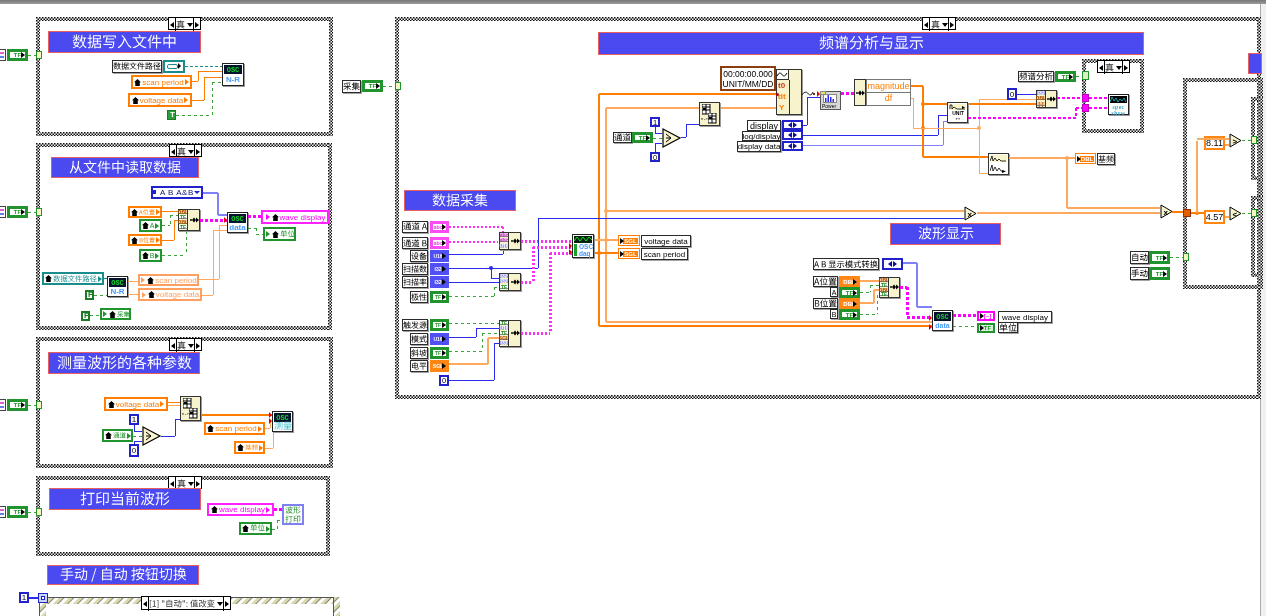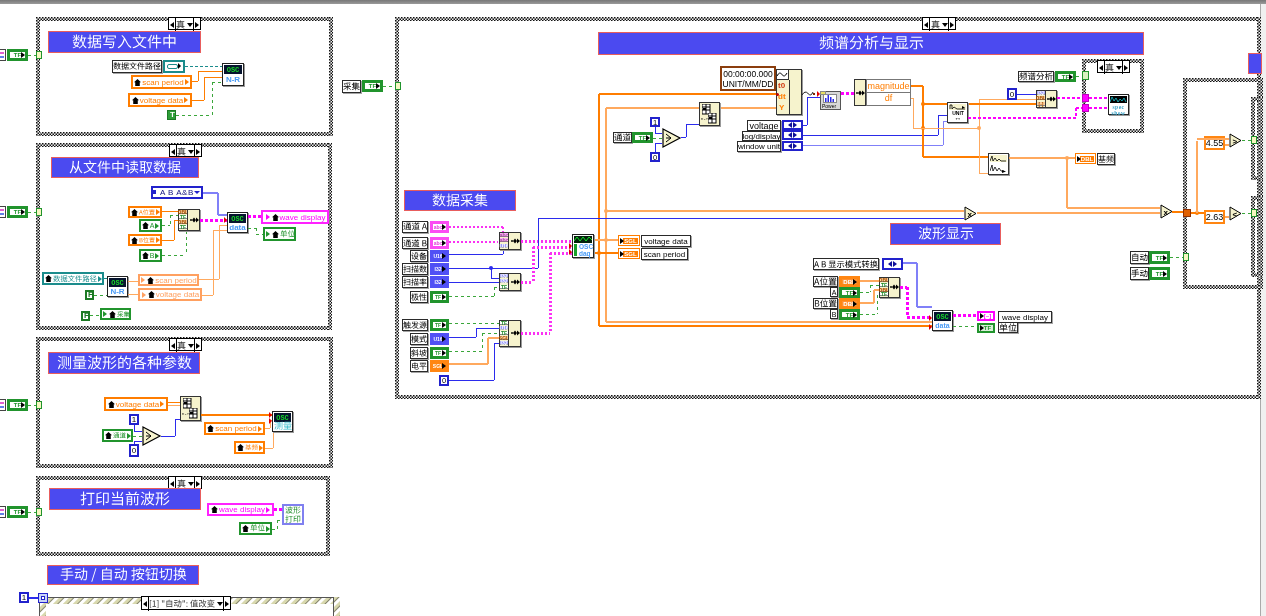--- a/index.html
+++ b/index.html
@@ -1107,35 +1107,35 @@
 <div style="position:absolute;left:778px;top:81px;font:bold 8px 'Liberation Sans';color:#d03a10;">t0</div>
 <div style="position:absolute;left:778px;top:92px;font:bold 8px 'Liberation Sans';color:#ff7d00;">dt</div>
 <div style="position:absolute;left:779px;top:103px;font:bold 8px 'Liberation Sans';color:#ff7d00;">Y</div>
 <div style="position:absolute;left:789px;top:80px;width:1px;height:35px;background:#333;"></div>
 <div style="position:absolute;left:775.5px;top:92.5px;width:3.0px;height:3.0px;background:#c00000;border-radius:50%;"></div>
 <svg style="position:absolute;left:802px;top:89px" width="12" height="9">
     <path d="M0 6 Q3 1 6 4.5 T11 3" fill="none" stroke="#222"></path>
   </svg>
 <div style="position:absolute;left:813px;top:93px;width:7px;height:2px;background:repeating-linear-gradient(90deg,#7a2a00 0 2px,transparent 2px 4px);"></div>
 <div style="position:absolute;left:747px;top:120px;width:34px;height:11px;background:#fff;border:1px solid #2a2a2a;box-shadow:1px 1px 0 rgba(90,90,90,.55);display:flex;align-items:center;justify-content:center;overflow:hidden;">
-    <span style="font:9px 'Liberation Sans',sans-serif;color:#000;white-space:nowrap">voltage</span>
+    <span style="font:9px 'Liberation Sans',sans-serif;color:#000;white-space:nowrap">display</span>
   </div>
 <div style="position:absolute;left:782px;top:120px;width:21px;height:10px;background:#fff;border:2px solid #2222cc;display:flex;align-items:center;justify-content:center;gap:1px;">
     <span style="width:0;height:0;border-top:3px solid transparent;border-bottom:3px solid transparent;border-right:4px solid #10109a"></span>
     <span style="width:0;height:0;border-top:3px solid transparent;border-bottom:3px solid transparent;border-left:4px solid #10109a"></span>
   </div>
 <div style="position:absolute;left:742px;top:131px;width:39px;height:10px;background:#fff;border:1px solid #2a2a2a;box-shadow:1px 1px 0 rgba(90,90,90,.55);display:flex;align-items:center;justify-content:center;overflow:hidden;">
     <span style="font:8px 'Liberation Sans',sans-serif;color:#000;white-space:nowrap">log/display</span>
   </div>
 <div style="position:absolute;left:782px;top:130px;width:21px;height:10px;background:#fff;border:2px solid #2222cc;display:flex;align-items:center;justify-content:center;gap:1px;">
     <span style="width:0;height:0;border-top:3px solid transparent;border-bottom:3px solid transparent;border-right:4px solid #10109a"></span>
     <span style="width:0;height:0;border-top:3px solid transparent;border-bottom:3px solid transparent;border-left:4px solid #10109a"></span>
   </div>
 <div style="position:absolute;left:737px;top:141px;width:44px;height:11px;background:#fff;border:1px solid #2a2a2a;box-shadow:1px 1px 0 rgba(90,90,90,.55);display:flex;align-items:center;justify-content:center;overflow:hidden;">
-    <span style="font:8px 'Liberation Sans',sans-serif;color:#000;white-space:nowrap">window unit</span>
+    <span style="font:8px 'Liberation Sans',sans-serif;color:#000;white-space:nowrap">display data</span>
   </div>
 <div style="position:absolute;left:782px;top:141px;width:21px;height:10px;background:#fff;border:2px solid #2222cc;display:flex;align-items:center;justify-content:center;gap:1px;">
     <span style="width:0;height:0;border-top:3px solid transparent;border-bottom:3px solid transparent;border-right:4px solid #10109a"></span>
     <span style="width:0;height:0;border-top:3px solid transparent;border-bottom:3px solid transparent;border-left:4px solid #10109a"></span>
   </div>
 <div style="position:absolute;left:803px;top:125px;width:4px;height:1px;background:#2b2bed;"></div>
 <div style="position:absolute;left:807px;top:97px;width:1px;height:28px;background:#2b2bed;"></div>
 <div style="position:absolute;left:807px;top:97px;width:13px;height:1px;background:#2b2bed;"></div>
 <div style="position:absolute;left:803px;top:135px;width:135px;height:1px;background:#2a2ae8;"></div>
 <div style="position:absolute;left:938px;top:115px;width:1px;height:20px;background:#2a2ae8;"></div>
@@ -1354,32 +1354,32 @@
 <div style="position:absolute;left:1160px;top:204px;"><svg width="14" height="15">
       <path d="M1 1 L12 7.5 L1 14 Z" fill="#f6f3cd" stroke="#000"></path>
       <text x="3.5" y="10.5" font-family="Liberation Sans" font-size="8" font-weight="bold" fill="#000">x</text>
     </svg></div>
 <div style="position:absolute;left:1172px;top:211px;width:11px;height:2px;background:#ff7d00;"></div>
 <div style="position:absolute;left:1183px;top:209px;width:8px;height:8px;background:#e06000;border:1px solid #903000;"></div>
 <div style="position:absolute;left:1191px;top:212px;width:13px;height:2px;background:#ff7d00;"></div>
 <div style="position:absolute;left:1195px;top:211px;width:4px;height:4px;background:#ff7d00;border-radius:50%;"></div>
 <div style="position:absolute;left:1196px;top:141px;width:2px;height:72px;background:#ffa95e;"></div>
 <div style="position:absolute;left:1204px;top:136px;width:21px;height:14px;background:#fff;border:2px solid #ff8612;display:flex;align-items:center;justify-content:center;">
-    <span style="font:9px 'Liberation Sans';color:#000">4.55</span>
+    <span style="font:9px 'Liberation Sans';color:#000">8.11</span>
   </div>
 <div style="position:absolute;left:1229px;top:133px;"><svg width="14" height="15">
       <path d="M1 1 L12 7.5 L1 14 Z" fill="#f6f3cd" stroke="#000"></path>
       <text x="3.5" y="10.5" font-family="Liberation Sans" font-size="8" font-weight="bold" fill="#000">&gt;</text>
     </svg></div>
 <div style="position:absolute;left:1197px;top:138px;width:32px;height:2px;background:#ffa95e;"></div>
 <div style="position:absolute;left:1225px;top:144px;width:4px;height:2px;background:#ffa95e;"></div>
 <div style="position:absolute;left:1242px;top:140px;width:9px;height:1px;background:repeating-linear-gradient(90deg,#3aa63a 0 3px,transparent 3px 6px);"></div>
 <div style="position:absolute;left:1251px;top:136px;width:6px;height:8px;background:#f6f6c0;border:1px solid #21942d;"></div>
 <div style="position:absolute;left:1204px;top:210px;width:21px;height:14px;background:#fff;border:2px solid #ff8612;display:flex;align-items:center;justify-content:center;">
-    <span style="font:9px 'Liberation Sans';color:#000">2.63</span>
+    <span style="font:9px 'Liberation Sans';color:#000">4.57</span>
   </div>
 <div style="position:absolute;left:1229px;top:206px;"><svg width="14" height="15">
       <path d="M1 1 L12 7.5 L1 14 Z" fill="#f6f3cd" stroke="#000"></path>
       <text x="3.5" y="10.5" font-family="Liberation Sans" font-size="8" font-weight="bold" fill="#000">&lt;</text>
     </svg></div>
 <div style="position:absolute;left:1225px;top:216px;width:4px;height:2px;background:#ffa95e;"></div>
 <div style="position:absolute;left:1242px;top:213px;width:9px;height:1px;background:repeating-linear-gradient(90deg,#3aa63a 0 3px,transparent 3px 6px);"></div>
 <div style="position:absolute;left:1251px;top:209px;width:6px;height:8px;background:#f6f6c0;border:1px solid #21942d;"></div>
 <div style="position:absolute;left:813px;top:258px;width:66px;height:12px;background:#fff;border:1px solid #2a2a2a;box-shadow:1px 1px 0 rgba(90,90,90,.55);display:flex;align-items:center;justify-content:center;overflow:hidden;">
     <svg width="64.0" height="9.0" viewBox="0 0 69.4 9.7" style="display:block">

